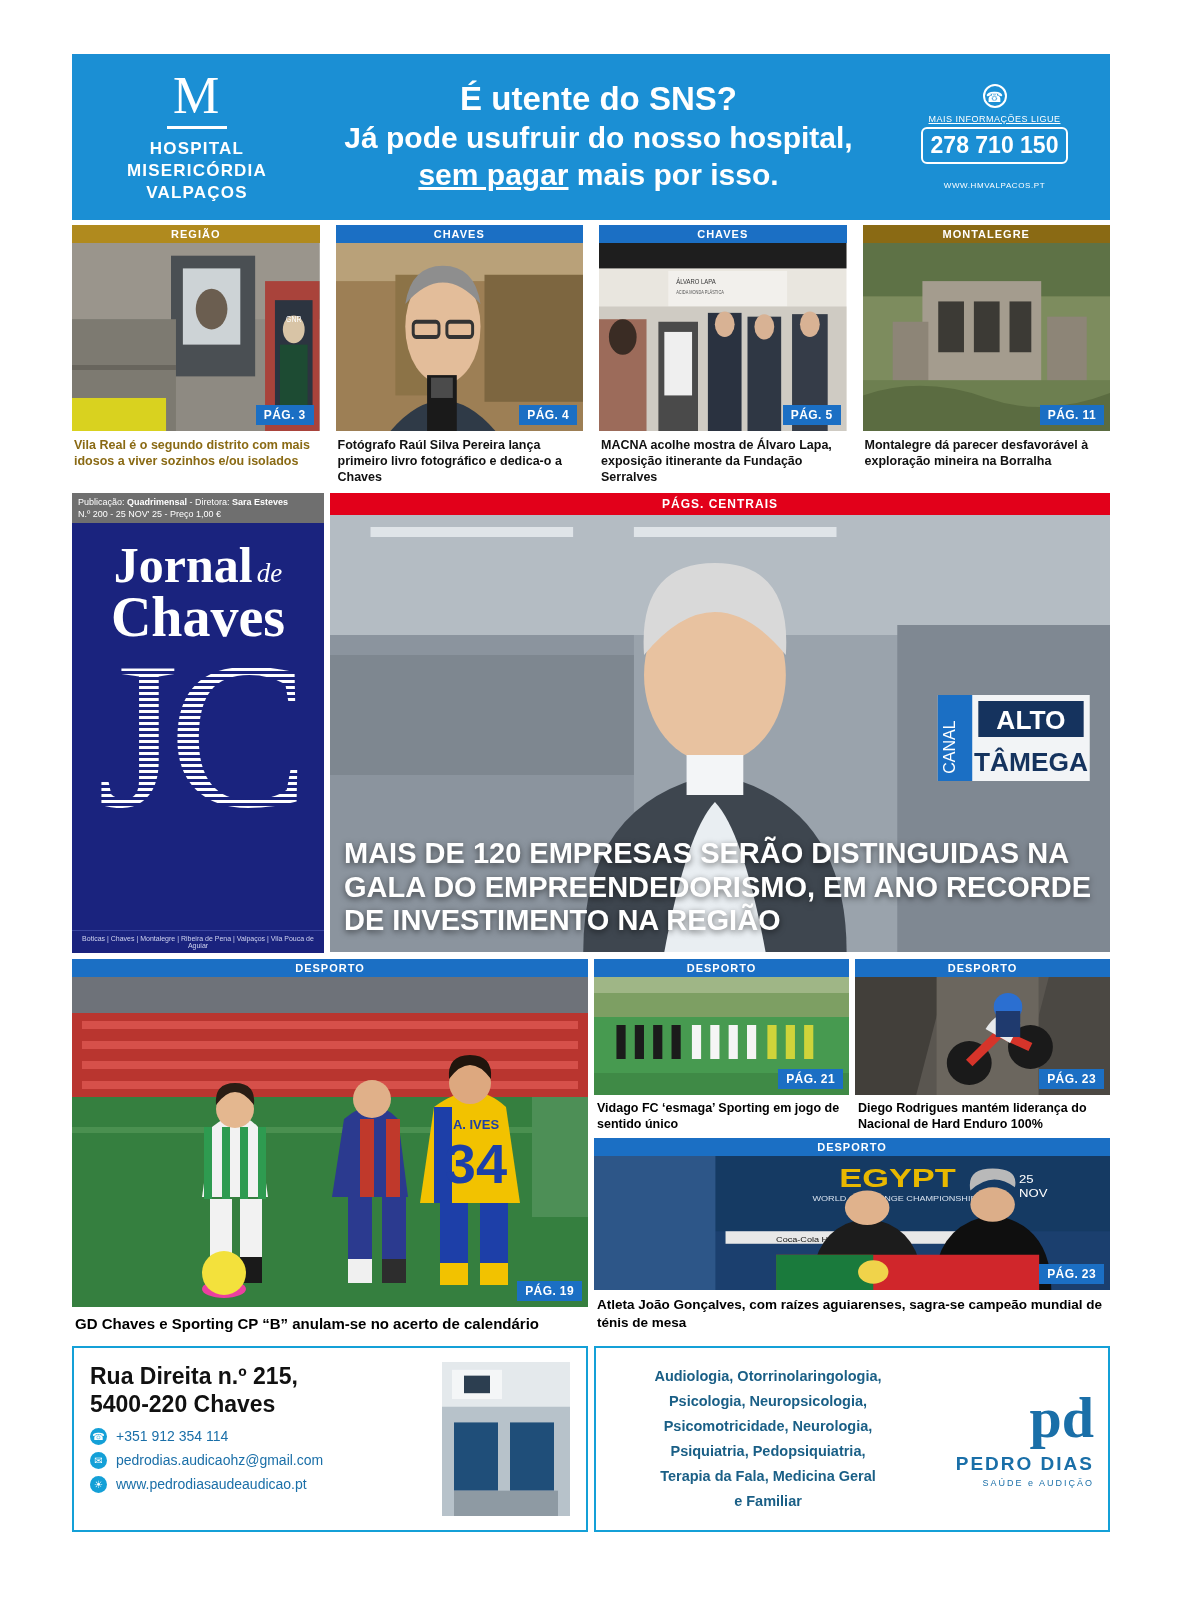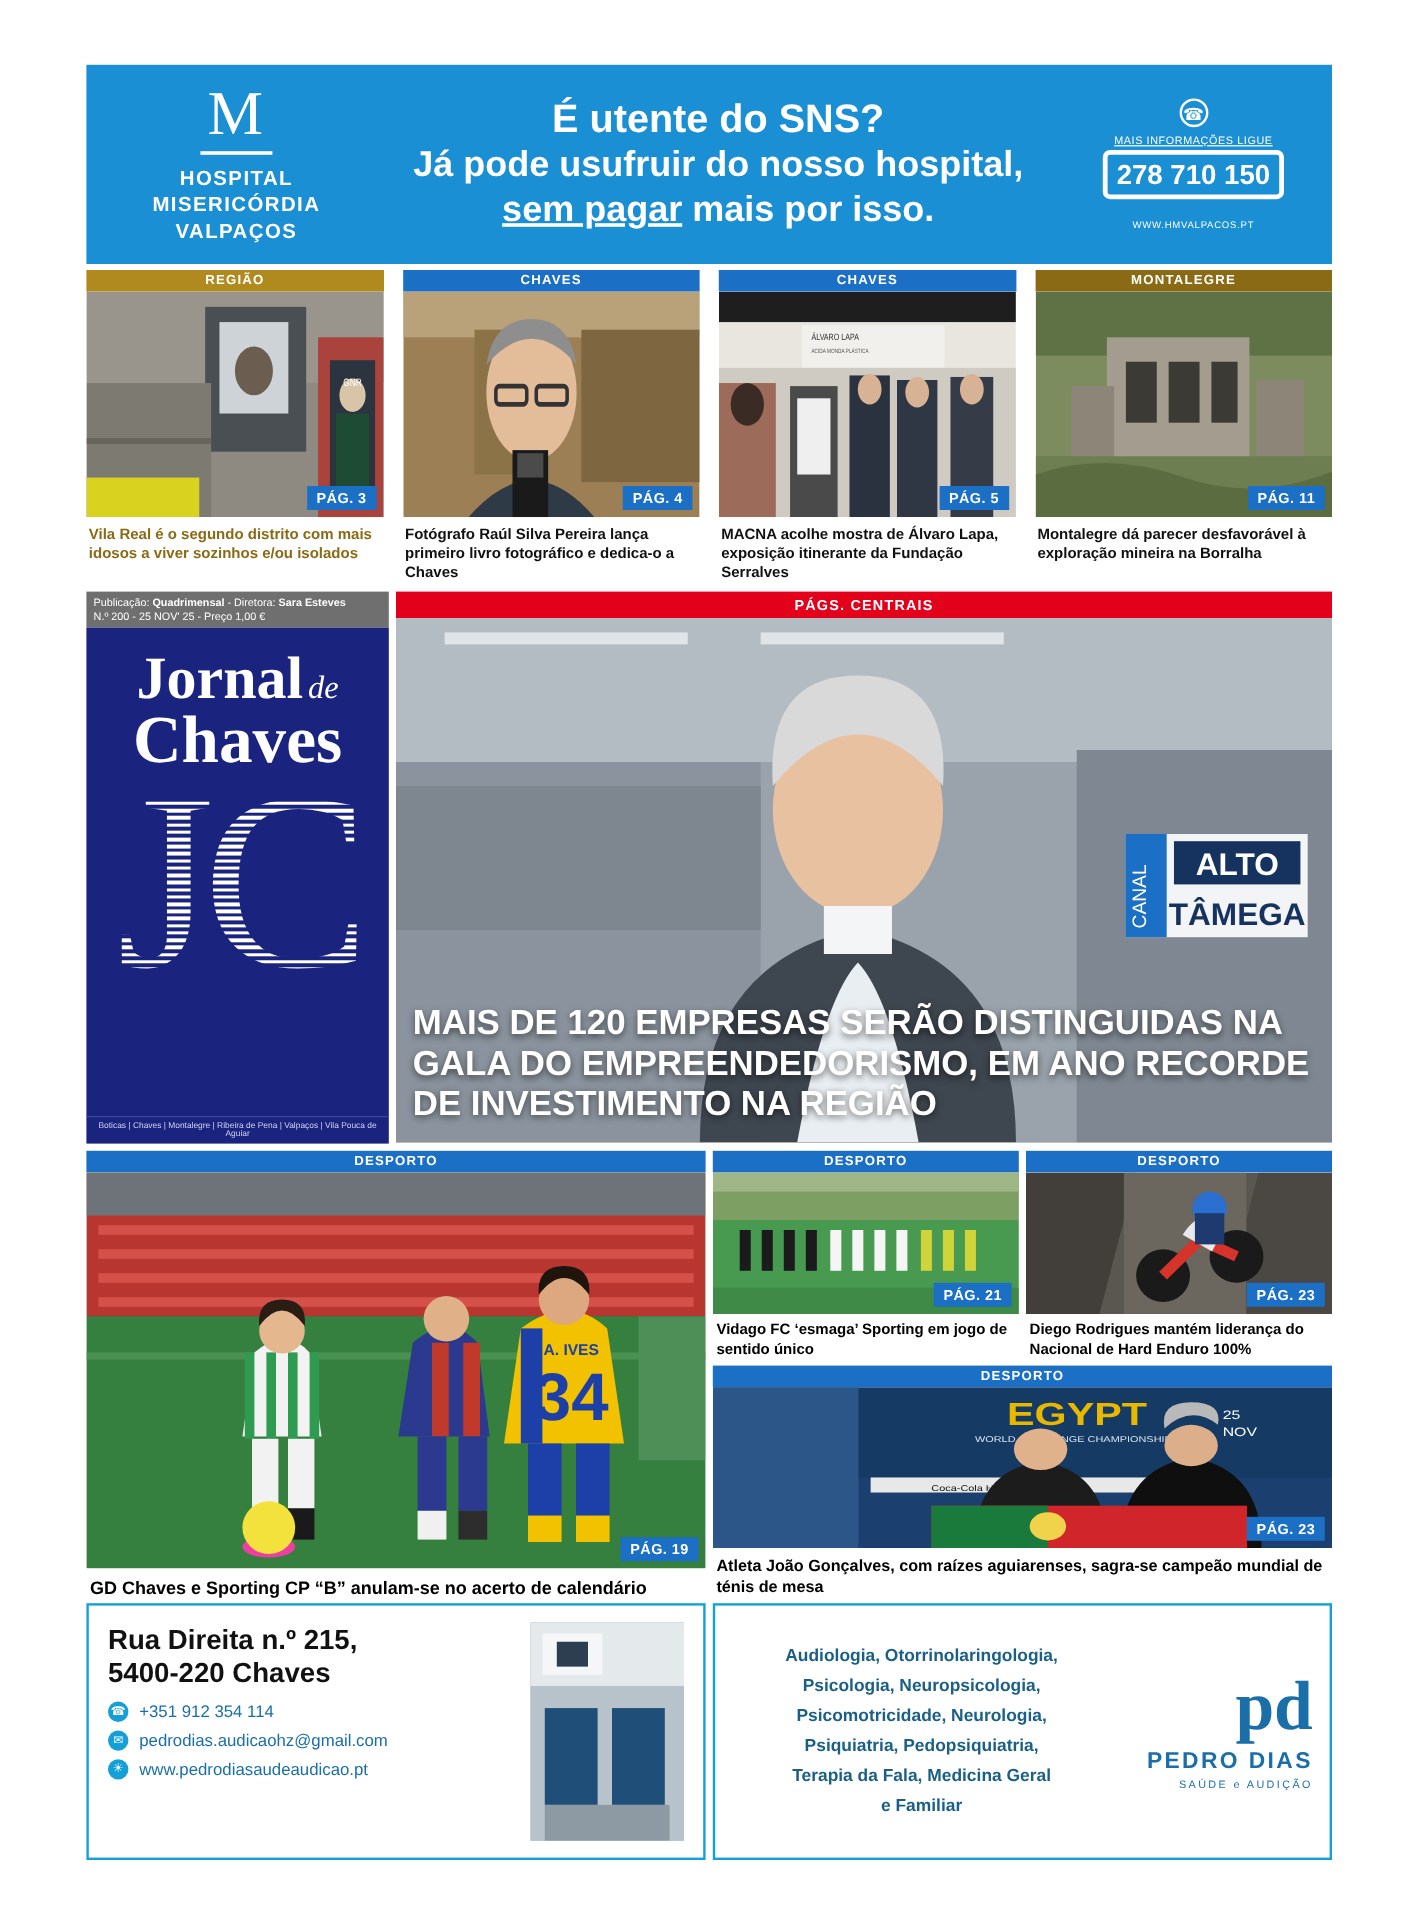--- a/index.html
+++ b/index.html
@@ -74,21 +74,21 @@
     border: 2px solid #fff; display:inline-block;
     position: relative; margin-bottom: 4px;
   }
   .phone-icon:after {
     content: "\260E";
     position: absolute; left: 0; right: 0; top: -1px;
     font-size: 14px; line-height: 24px;
   }
   .banner-right .info { letter-spacing: .5px; font-size: 9px; margin-bottom: 3px; text-decoration: underline;}
   .banner-right .numbox {
-    border: 4px solid #ffffff; border-radius: 6px;
+    border: 2px solid #ffffff; border-radius: 6px;
     font-size: 23px; font-weight: bold; padding: 3px 8px; display:inline-block;
   }
   .banner-right .site { font-size: 8px; letter-spacing: .6px; margin-top: 17px; }
 
   
   .teasers {
     display: flex;
     gap: 16px;
     margin-top: 5px;
   }
@@ -171,21 +171,21 @@
   }
   .sp-row { display: flex; gap: 6px; }
   .sp-col { width: 50%; }
   .sp-col .img { position: relative; height: 118px; overflow: hidden; }
   .sp-col .cap { font-size: 12.5px; font-weight: bold; line-height: 1.28; padding: 5px 3px 0 3px; }
   .sp-wide { margin-top: 6px; }
   .sp-wide .img { position: relative; height: 134px; overflow: hidden; }
   .sp-wide .cap { font-size: 13.5px; font-weight: bold; line-height: 1.3; padding: 6px 3px 0 3px; }
 
   
-  .adrow { display: flex; gap: 6px; margin-top: 2px; height: 214px; }
+  .adrow { display: flex; gap: 6px; margin-top: 12px; height: 186px; }
   .ad-left {
     width: 516px; border: 2px solid #14a0d7; padding: 14px 16px;
     display: flex; gap: 10px;
   }
   .ad-left .txt { flex: 1; }
   .ad-left h3 {
     margin: 0 0 10px 0; font-size: 23px; font-weight: bold; line-height: 1.22; color: #111;
   }
   .contact { display: flex; align-items: center; gap: 9px; margin-bottom: 7px; font-size: 14px; color:#1a6fa8;}
   .cicon {

